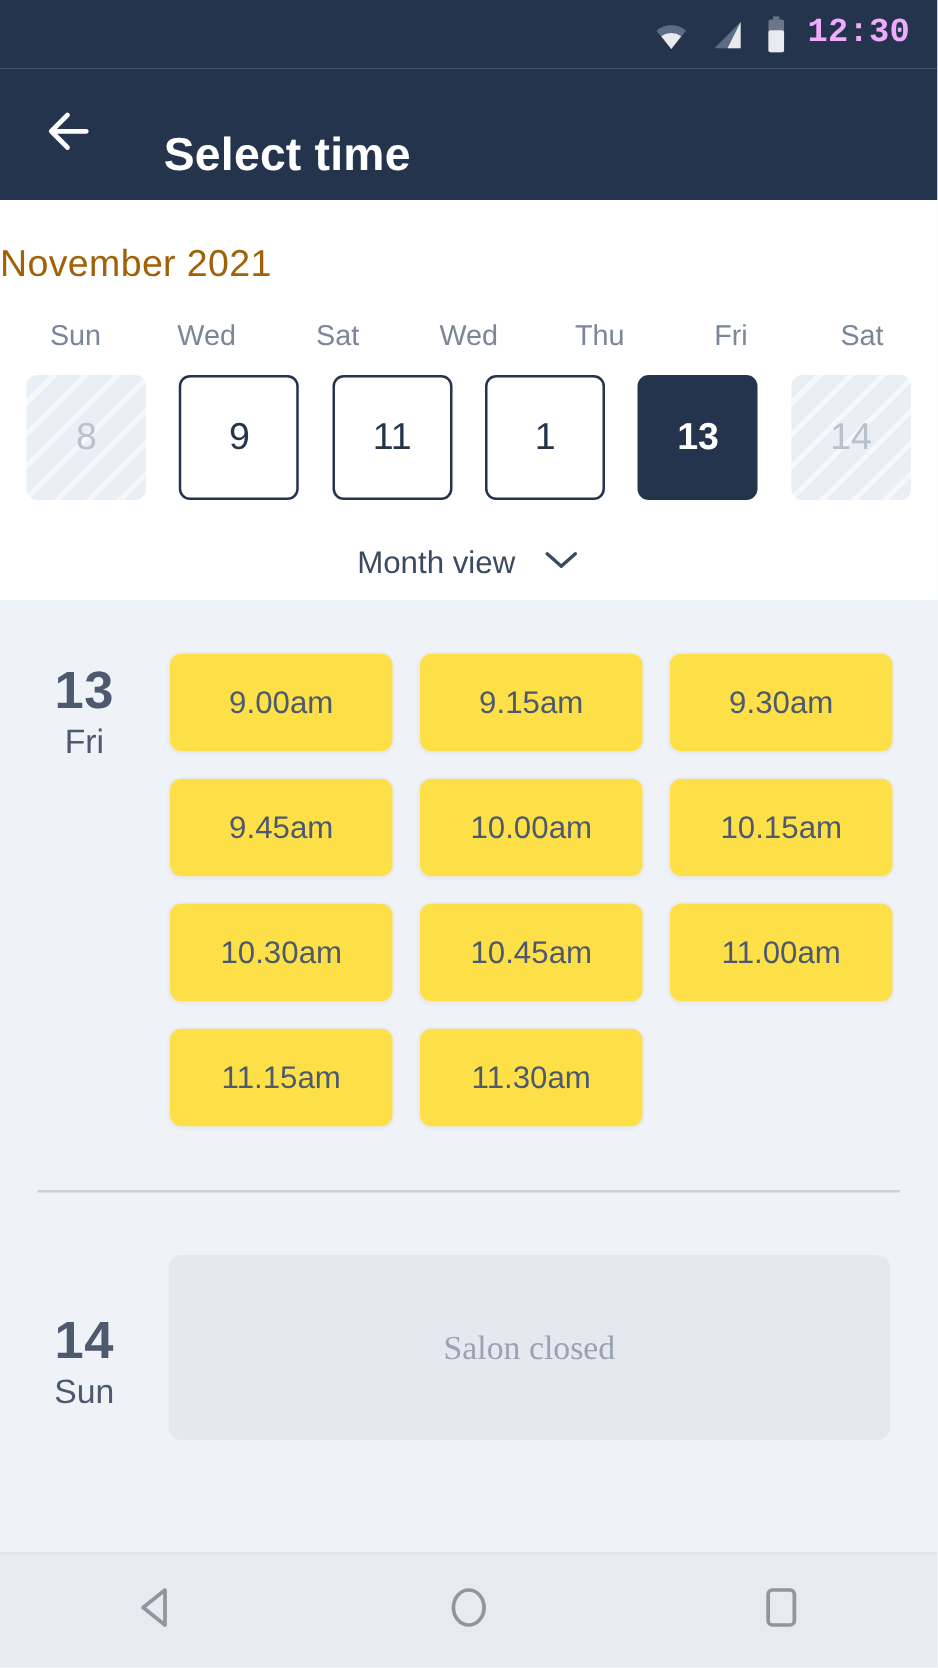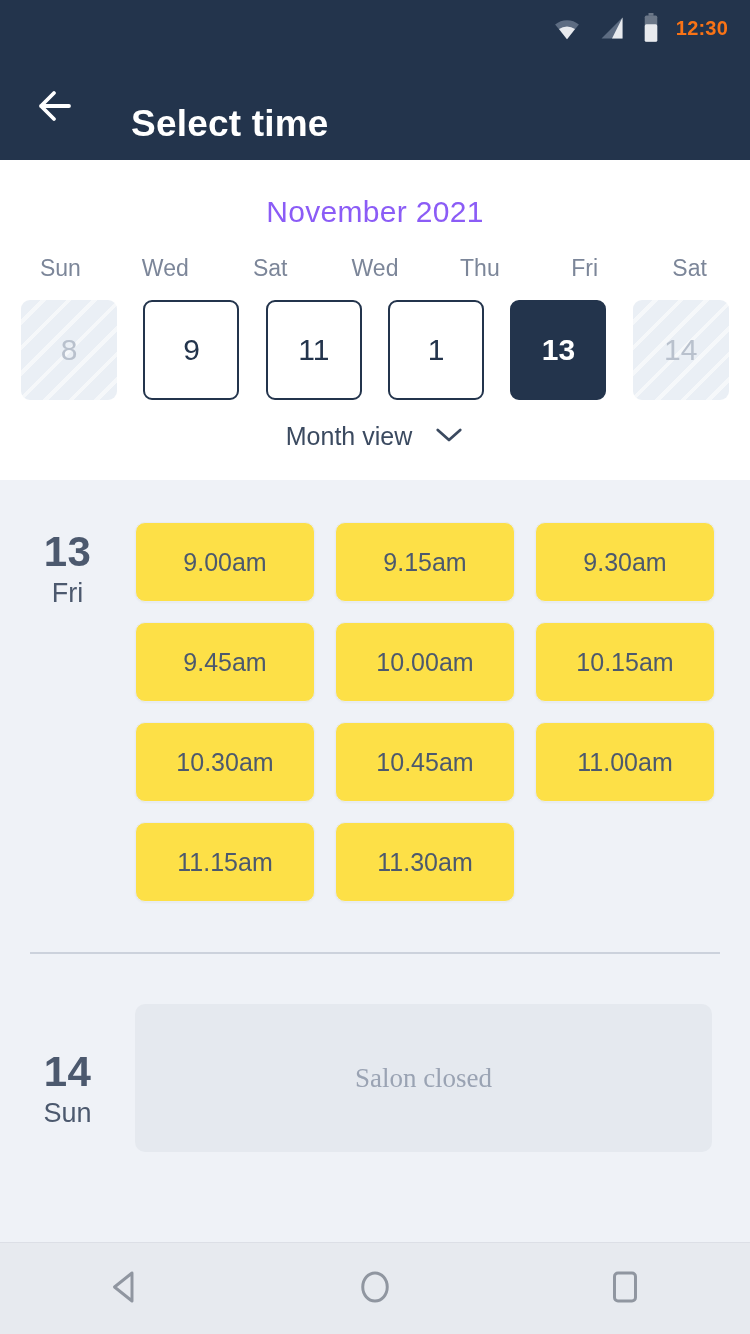--- a/index.html
+++ b/index.html
@@ -18,22 +18,22 @@
   
   .statusbar {
     position:absolute; top:0; left:0;
     width:750px; height:55px;
     background:#23344c;
     display:flex; align-items:center; justify-content:flex-end;
     padding-right:22px; gap:16px;
   }
   .status-icon { display:flex; align-items:center; justify-content:center; }
   .status-time {
-    color:#f97316; font-size:20px; font-weight:bold;
-    letter-spacing:0.2px; line-height:1;
+    color:#f0abfc; font-size:27px; font-weight:bold;
+    letter-spacing:0.2px; line-height:1;font-family:Liberation Mono, monospace;
   }
 
   
   .appbar {
     position:absolute; top:55px; left:0;
     width:750px; height:105px;
     background:#23344c;
     display:flex; align-items:center;
   }
   .back-btn {
@@ -46,21 +46,21 @@
     margin-left:45px; letter-spacing:0.2px;margin-top:32px;
   }
 
   
   .calendar {
     position:absolute; top:160px; left:0;
     width:750px; height:320px;
     background:#ffffff;
   }
   .cal-month {
-    text-align:center; color:#8b5cf6;
+    color:#a16207;
     font-size:30px; padding-top:35px; letter-spacing:0.3px;
   }
   .weekdays {
     display:flex; margin-top:26px;
     padding:0 8px;
   }
   .weekday {
     flex:1; text-align:center;
     color:#7c8699; font-size:23px;
   }
@@ -94,21 +94,21 @@
     background-image:repeating-linear-gradient(
       135deg,
       rgba(255,255,255,0.0) 0px,
       rgba(255,255,255,0.0) 14px,
       rgba(255,255,255,0.55) 14px,
       rgba(255,255,255,0.55) 18px
     );
   }
   .monthview-row {
     display:flex; align-items:center; justify-content:center;
-    gap:22px; margin-top:22px; cursor:pointer;
+    gap:22px; margin-top:36px; cursor:pointer;
   }
   .monthview-label { color:#3b4a60; font-size:25px; }
 
   
   .content {
     position:absolute; top:480px; left:0;
     width:750px; height:762px;
     background:#eff2f7;
   }
 

